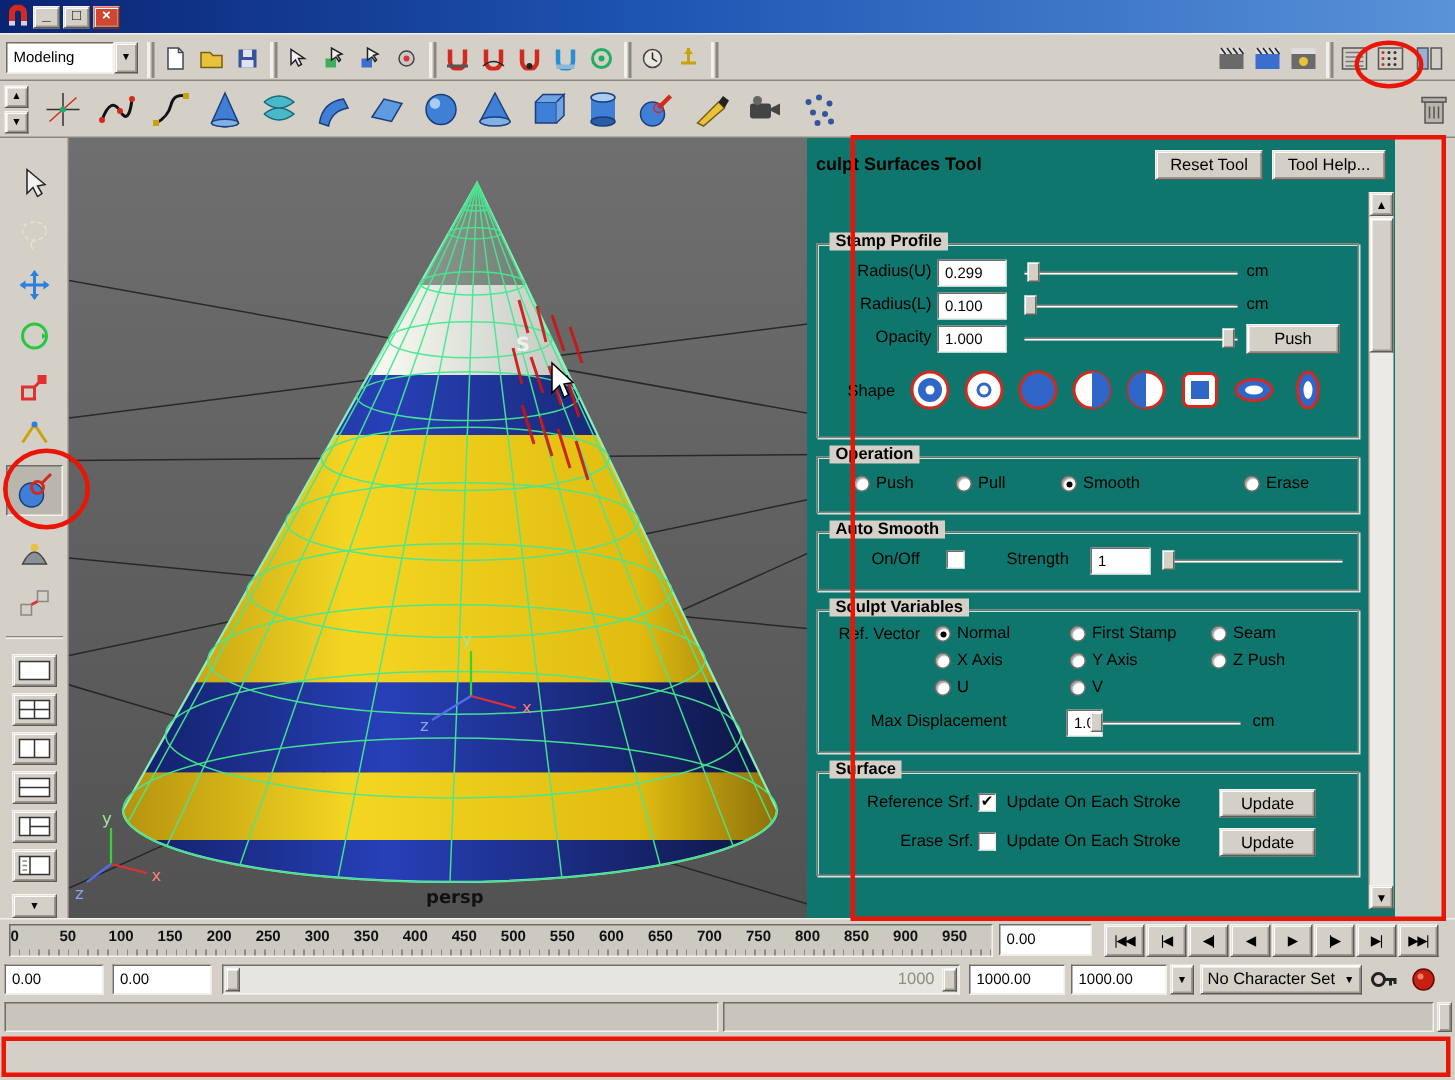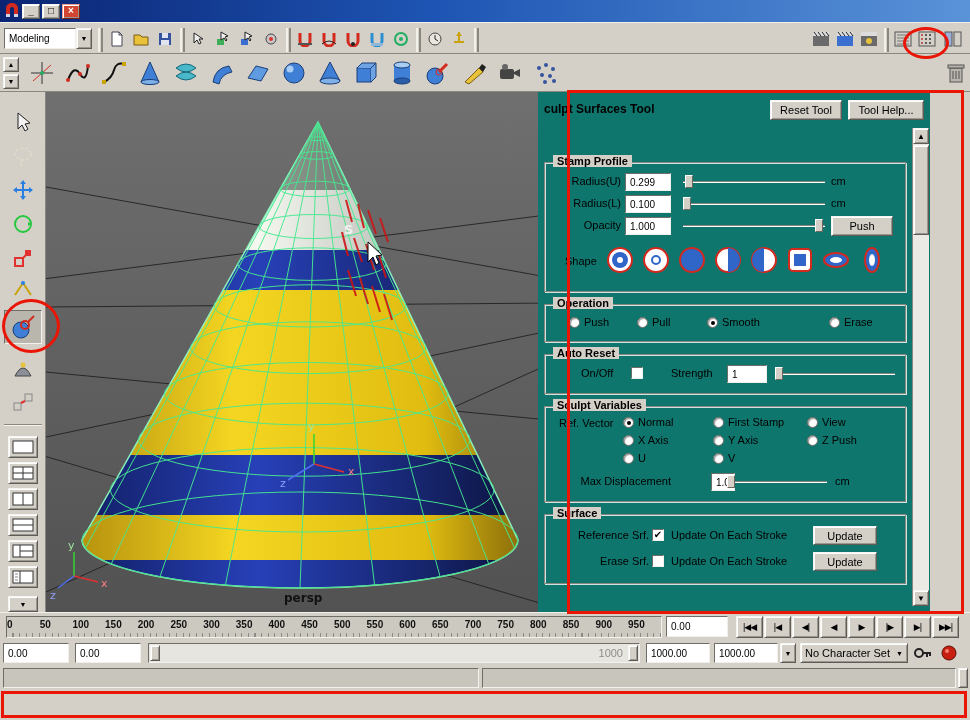--- a/index.html
+++ b/index.html
@@ -641,21 +641,21 @@
           <i></i>
           <span>Smooth</span>
         </label>
       <label class="rad" style="left:244px;top:11px;padding-left:40px;">
           <i></i>
           <span>Erase</span>
         </label>
     </div>
 
     <div class="grp" style="left:6px;top:262px;width:362px;height:40px;">
-      <b class="leg">Auto Reset</b>
+      <b class="leg">Auto Smooth</b>
       <div class="abs lbl" style="left:36px;top:12px;">On/Off</div>
       <div class="abs chk" style="left:86px;top:12px;"></div>
       <div class="abs lbl" style="left:126px;top:12px;">Strength</div>
       <div class="abs fld" style="left:182px;top:10px;width:40px;height:18px;">1</div>
       <div class="abs sl" style="left:230px;top:11px;width:120px;">
           <i class="abs tr"></i>
           <i class="abs th" style="left:0px;"></i>
         </div>
     </div>
 
@@ -665,21 +665,21 @@
       <label class="rad on" style="left:78px;top:9px;">
           <i></i>
           <span>Normal</span>
         </label>
       <label class="rad" style="left:168px;top:9px;">
           <i></i>
           <span>First Stamp</span>
         </label>
       <label class="rad" style="left:262px;top:9px;">
           <i></i>
-          <span>View</span>
+          <span>Seam</span>
         </label>
       <label class="rad" style="left:78px;top:27px;">
           <i></i>
           <span>X Axis</span>
         </label>
       <label class="rad" style="left:168px;top:27px;">
           <i></i>
           <span>Y Axis</span>
         </label>
       <label class="rad" style="left:262px;top:27px;">

